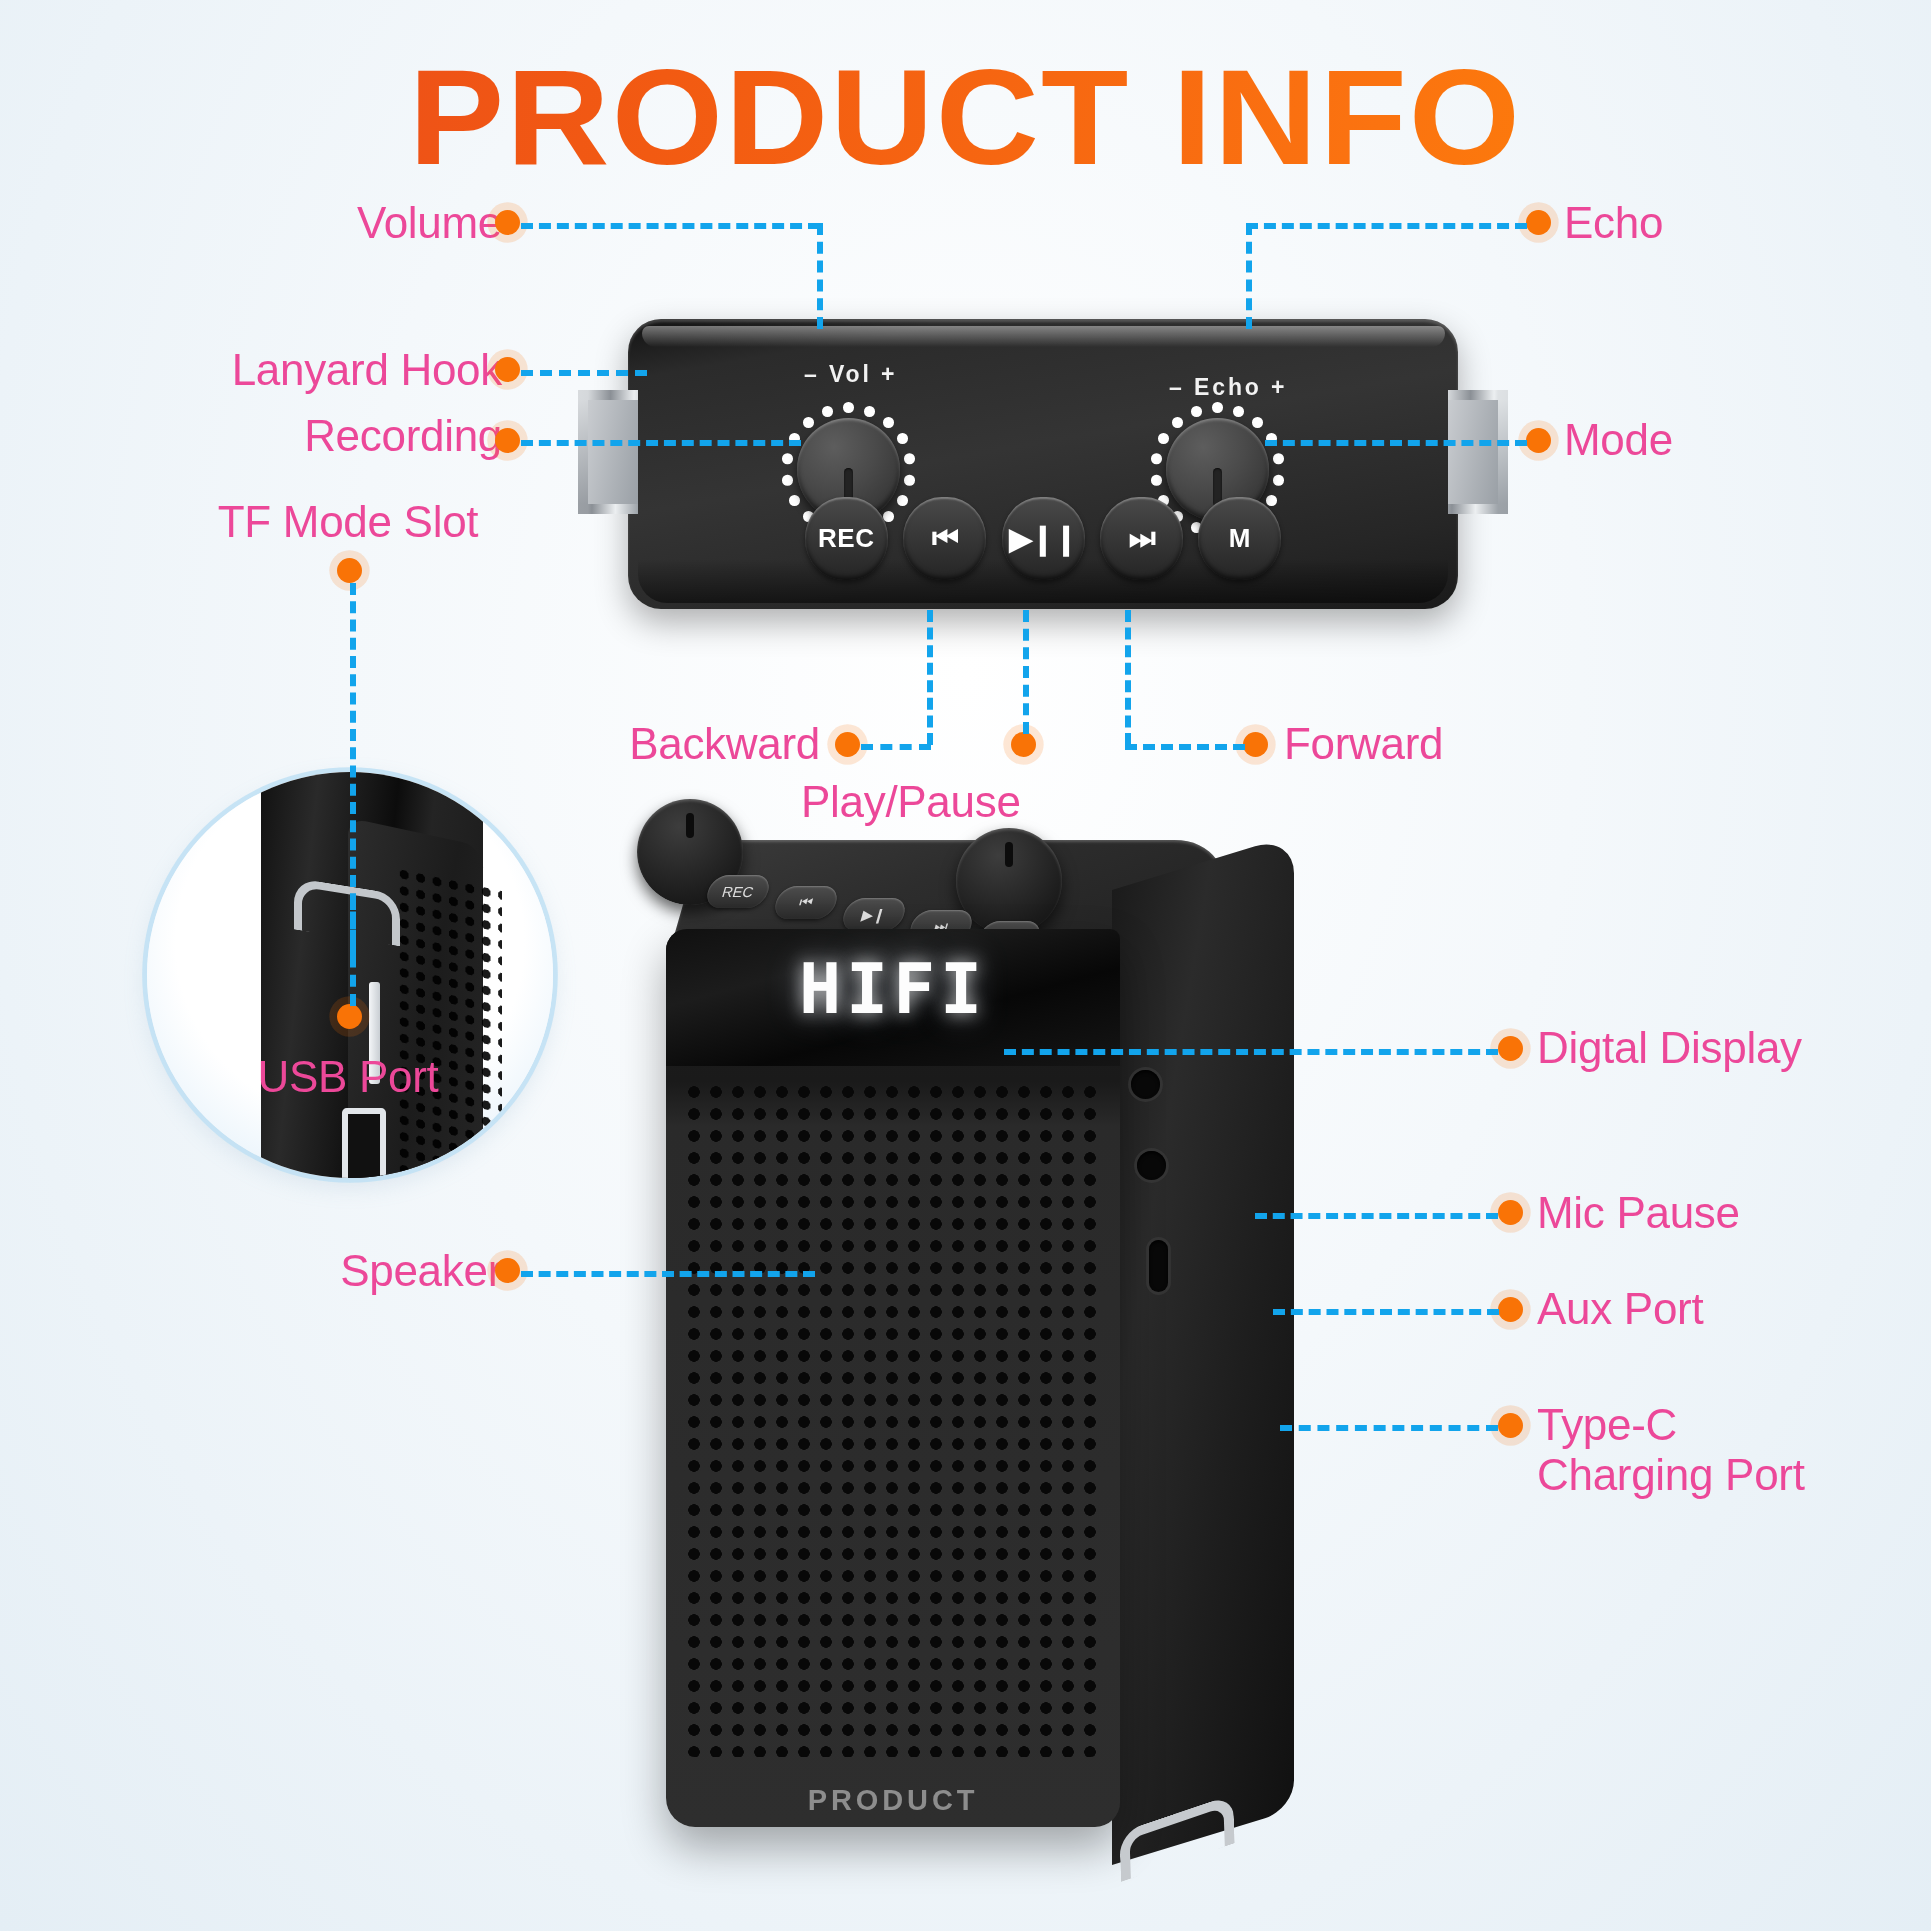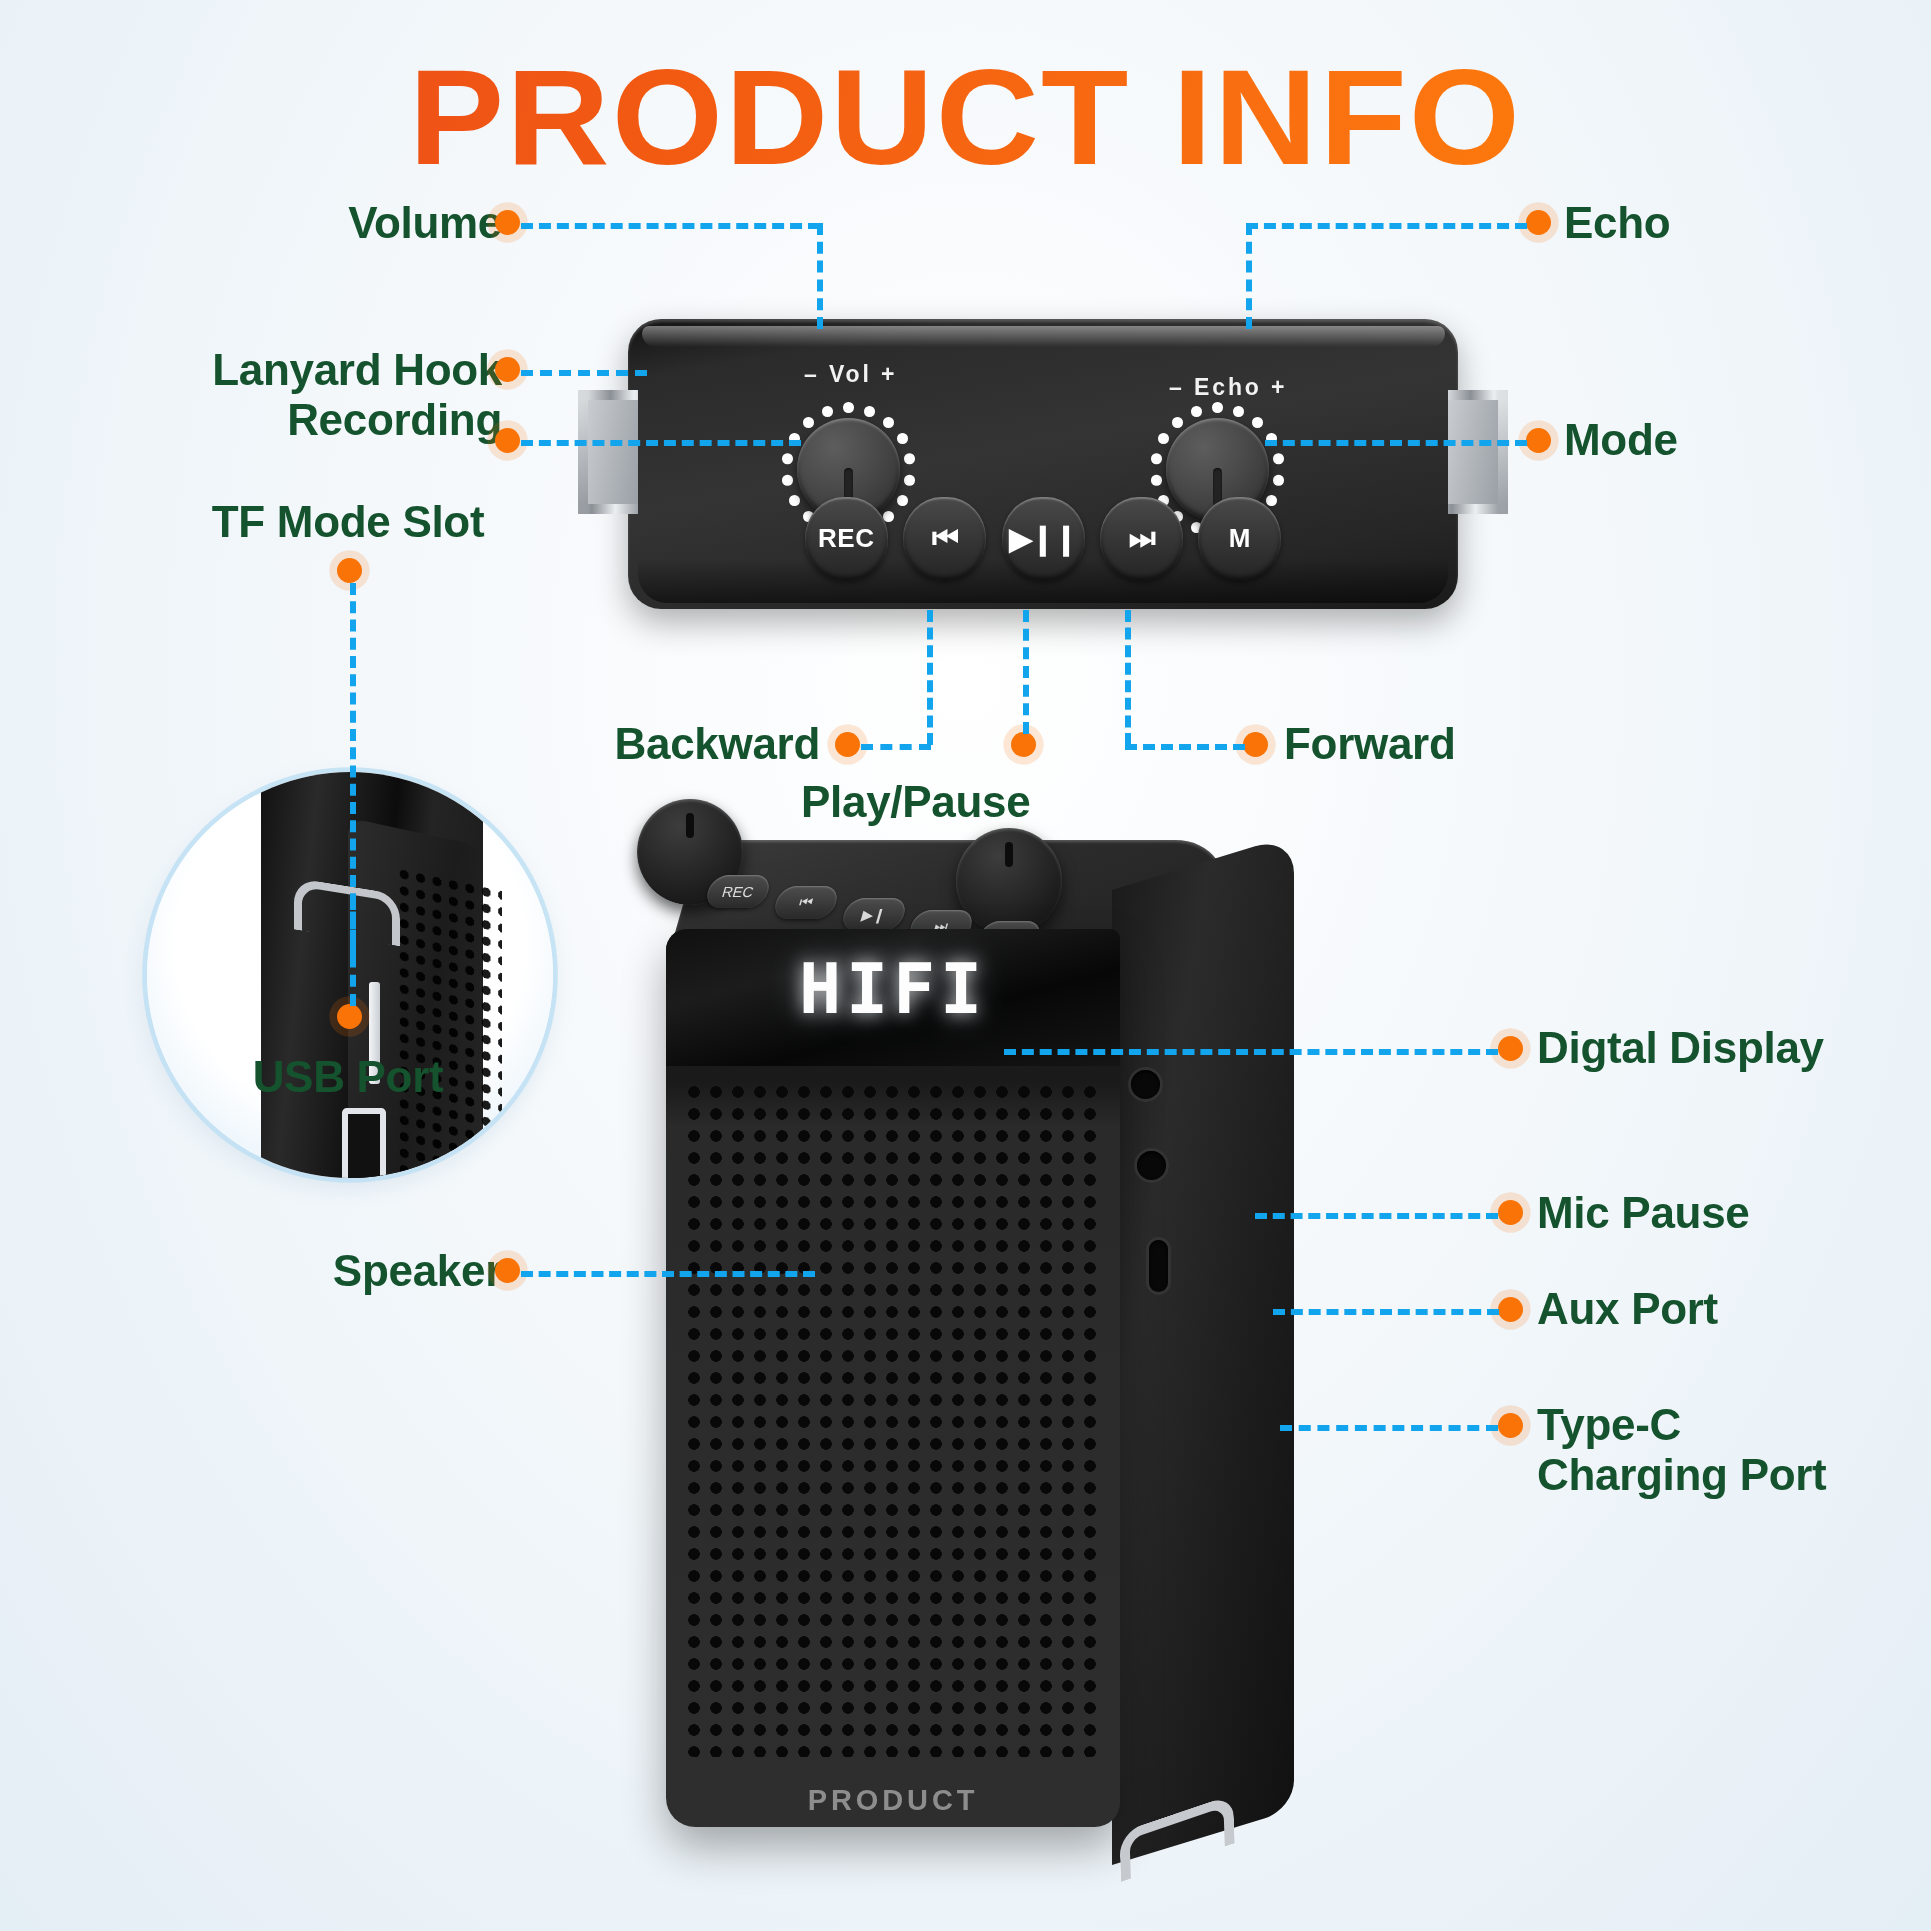--- a/index.html
+++ b/index.html
@@ -26,23 +26,23 @@
     -webkit-background-clip: text;
     background-clip: text;
     color: transparent;
     -webkit-text-fill-color: transparent;
     white-space: nowrap;
   }
 
   
   .label {
     position: absolute;
-    color: #14532d;
+    color: #ec4899;
     font-size: 44px;
-    font-weight: 700;
+    font-weight: 400;
     line-height: 1.14;
     white-space: pre-line;
     letter-spacing: -0.3px;
   }
   .label.r { text-align: left; }
   .label.l { text-align: right; }
 
   
   .dot {
     position: absolute;
@@ -407,21 +407,21 @@
 
 <div class="label l" style="left:145px; top:198px; width:357px;">Volume</div>
 <div class="dot" style="left:495px; top:210px;"></div>
 <div class="lineH" style="left:521px; top:223px; width:299px;"></div>
 <div class="lineV" style="left:817px; top:223px; height:106px;"></div>
 
 <div class="label l" style="left:58px; top:345px; width:444px;">Lanyard Hook</div>
 <div class="dot" style="left:495px; top:357px;"></div>
 <div class="lineH" style="left:521px; top:370px; width:126px;"></div>
 
-<div class="label l" style="left:106px; top:395px; width:396px;">Recording</div>
+<div class="label l" style="left:106px; top:411px; width:396px;">Recording</div>
 <div class="dot" style="left:495px; top:428px;"></div>
 <div class="lineH" style="left:521px; top:440px; width:280px;"></div>
 
 <div class="label" style="left:145px; top:497px; width:406px; text-align:center;">TF Mode Slot</div>
 <div class="dot" style="left:337px; top:558px;"></div>
 <div class="lineV" style="left:350px; top:583px; height:377px;"></div>
 
 <div class="label" style="left:145px; top:1052px; width:406px; text-align:center;">USB Port</div>
 <div class="dot" style="left:337px; top:1004px;"></div>
 <div class="lineV" style="left:350px; top:1120px; height:0px;"></div>

